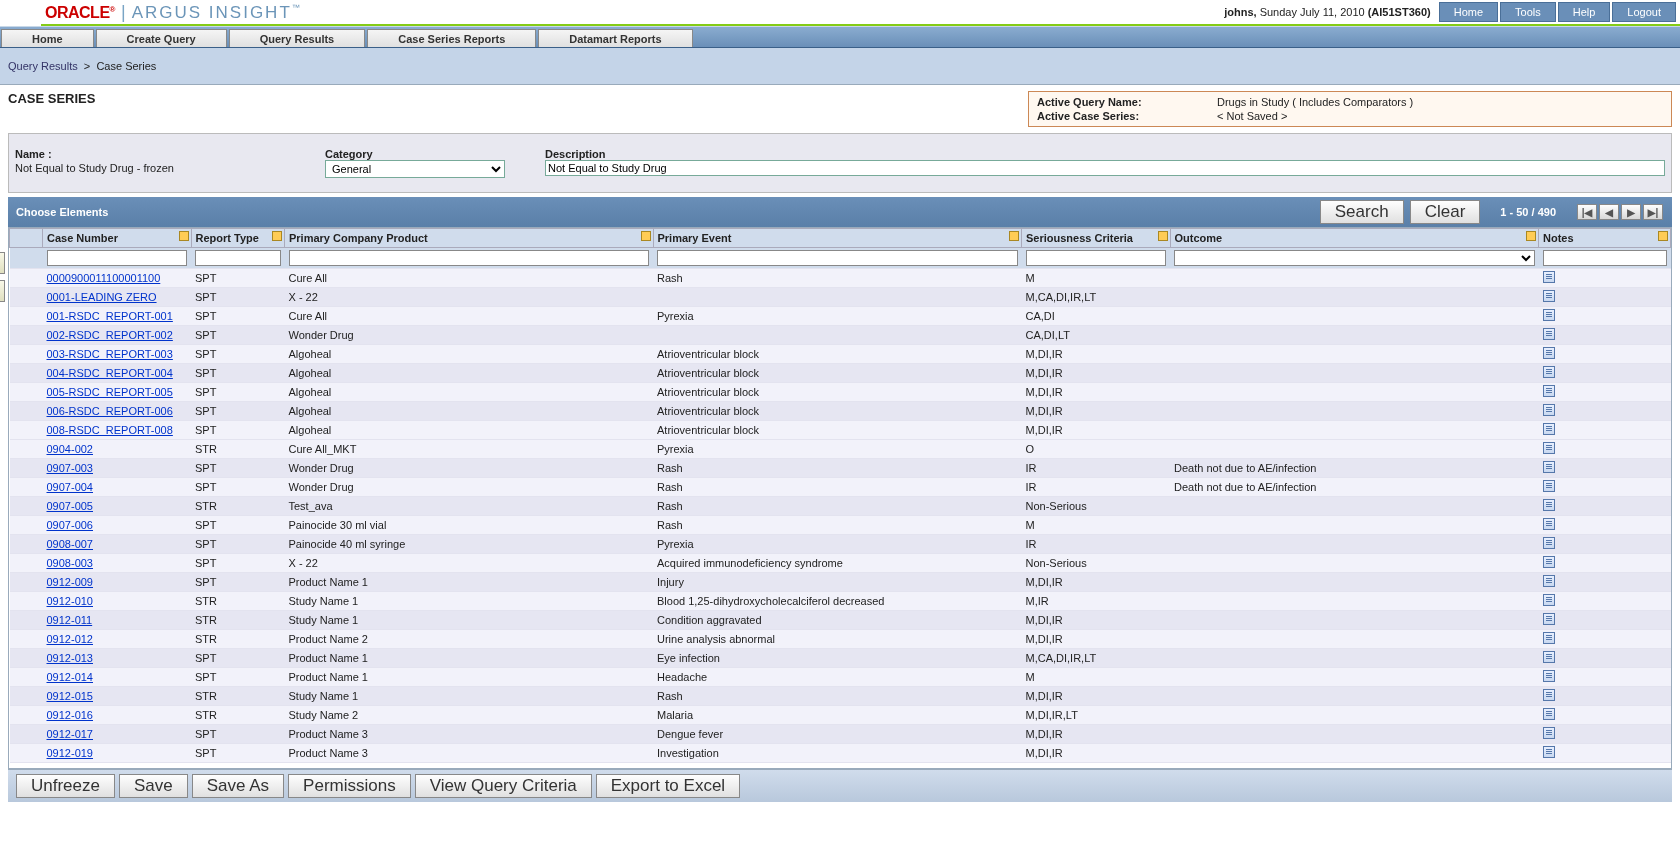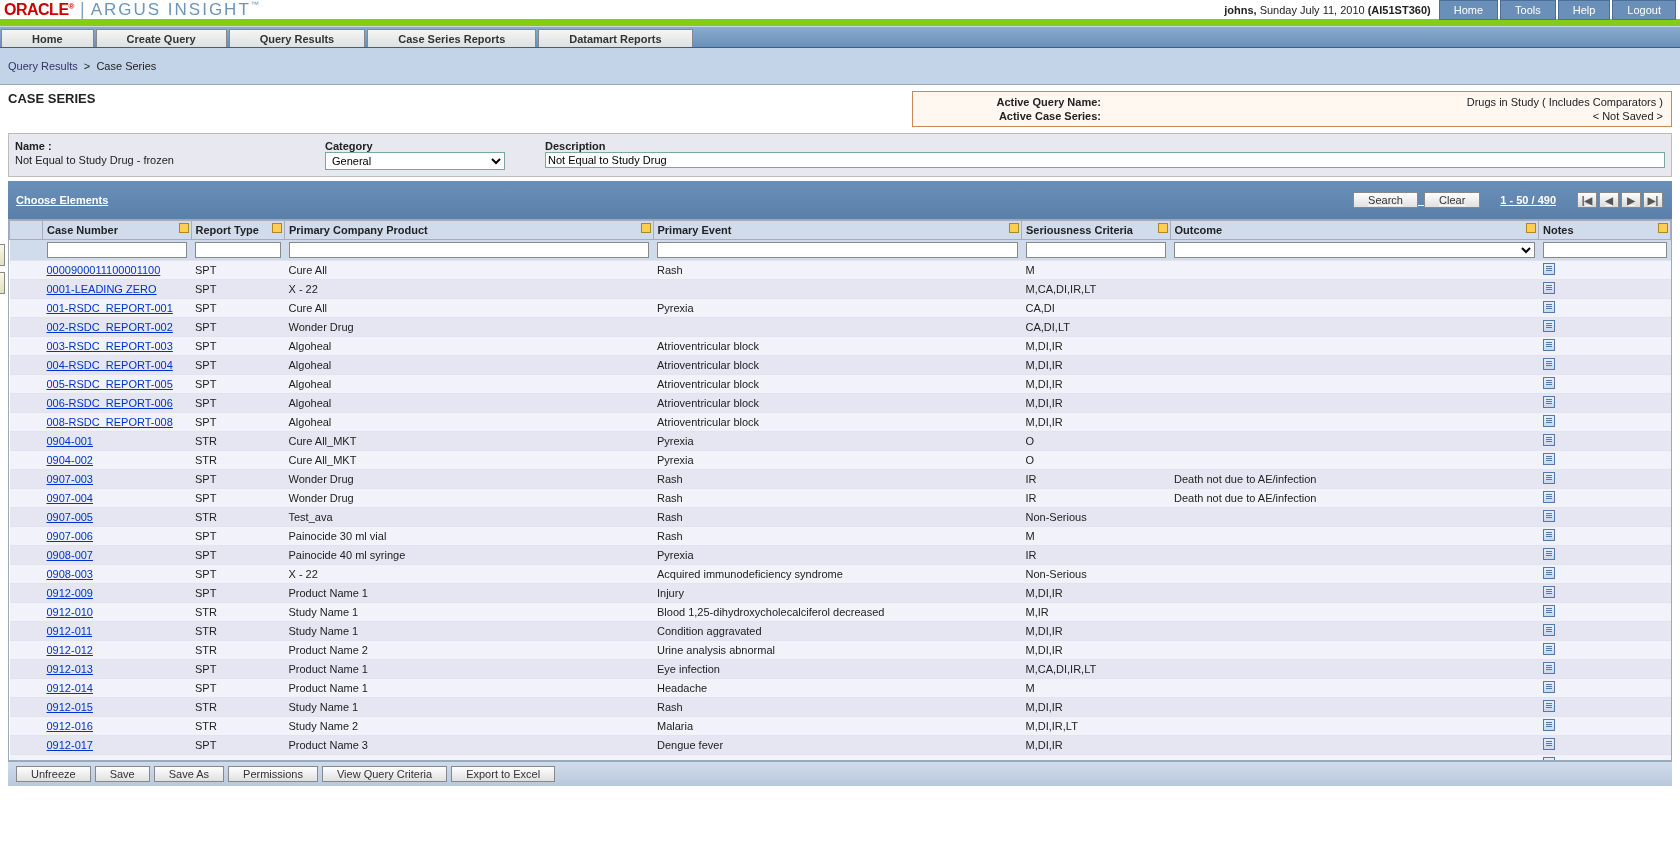--- a/index.html
+++ b/index.html
@@ -1,43 +1,43 @@
 <!DOCTYPE html>
 <html><head>
 <meta charset="utf-8">
 <style>
 * { box-sizing: border-box; margin: 0; padding: 0; }
 body { font-family: Arial, Helvetica, sans-serif; font-size: 11px; background: #fff; color: #222; width: 1680px; }
-.topbar { display: flex; align-items: center; height: 26px; border-bottom: 7px solid #84cc16; padding: 0 4px; }
+.topbar { display: flex; align-items: center; height: 26px; border-bottom: 2px solid #84cc16; padding: 0 4px; margin-left: 41px; }
 .logo { display: flex; align-items: baseline; gap: 4px; }
 .oracle { color: #c00; font-weight: bold; font-size: 16px; letter-spacing: -0.5px; }
 .oracle sup { font-size: 8px; }
 .divider { color: #7aa5c5; font-size: 18px; margin: 0 2px; }
 .argus { color: #6b95b8; font-size: 17px; letter-spacing: 2px; font-weight: normal; }
 .tm { font-size: 8px; color: #6b95b8; vertical-align: top; }
 .top-right { margin-left: auto; display: flex; align-items: center; gap: 8px; font-size: 11px; }
 .toplinks { display: flex; gap: 2px; }
 .toplink { background: #6a8fb8; color: #fff; padding: 3px 14px; border: 1px solid #4a6f98; cursor: pointer; font-size: 11px; }
 .menubar { background: linear-gradient(#8aacd0, #6a8fb8); height: 22px; display: flex; align-items: stretch; border-top:1px solid #c8d8e8; border-bottom:1px solid #3a5f88; }
 .menutab { background: linear-gradient(#f5f5f5,#e0e0e0); border: 1px solid #888; border-bottom:none; padding: 3px 30px; margin: 2px 1px 0 1px; cursor: pointer; font-weight: bold; color: #333; font-size:11px; display:flex; align-items:center;}
 .breadcrumb { background: #c4d4e8; padding: 12px 8px; font-size: 11px; border-bottom: 1px solid #9ab; }
 .breadcrumb a { color: #336; text-decoration: none; }
 .titlebar { display: flex; padding: 6px 8px; align-items: flex-start; }
 .titlebar h2 { font-size: 13px; font-weight: bold; color: #222; flex: 1; }
-.activebox { border: 1px solid #cc8855; background: #fff8f0; padding: 4px 8px; width: 760px; display: grid; grid-template-columns: 180px 1fr; row-gap: 2px; font-size: 11px; text-align: right; }
+.activebox { border: 1px solid #cc8855; background: #fff8f0; padding: 4px 8px; width: 644px; display: grid; grid-template-columns: 180px 1fr; row-gap: 2px; font-size: 11px; }
 .activebox .lbl { font-weight: bold; }
-.metarow { background: #e8e8f0; border: 1px solid #bbb; margin: 0 8px; padding: 6px 6px; display: flex; gap: 40px; align-items:flex-start; }
+.metarow { background: #e8e8f0; border: 1px solid #bbb; margin: 0 8px; padding: 14px 6px; display: flex; gap: 40px; align-items:flex-start; }
 .metacol { display:flex; flex-direction:column; }
 .metacol label { font-weight: bold; font-size: 11px; }
 .metacol .val { font-size: 11px; padding:2px 0;}
 .metacol select, .metacol input[type=text] { font-size: 11px; border:1px solid #7a9; background:#fff; padding:1px 2px; }
-.choosebar { background: linear-gradient(#6a8fb8,#5a7fa8); color: #fff; font-weight: bold; padding: 11px 8px; margin: 4px 8px 0 8px; display: flex; align-items: center; font-size:11px;text-decoration:underline;}
+.choosebar { background: linear-gradient(#6a8fb8,#5a7fa8); color: #fff; font-weight: bold; padding: 3px 8px; margin: 4px 8px 0 8px; display: flex; align-items: center; font-size:11px;}
 .choosebar .cbtitle { flex: 0 0 auto; }
 .choosebar .spacer { flex: 1; }
-.btn { background: linear-gradient(#fefefe,#e0e0e0); border: 1px solid #888; padding: 1px 14px; font-size: 11px; cursor: pointer; color:#333; }
+.btn { background: linear-gradient(#fefefe,#e0e0e0); border: 1px solid #888; padding: 1px 14px; font-size: 17px; cursor: pointer; color:#333; }
 .paginfo { margin: 0 20px; font-size: 11px; color: #fff; font-weight:bold;}
 .pagerbtn { width: 20px; height: 16px; background: linear-gradient(#fefefe,#d8d8d8); border: 1px solid #888; display:inline-flex; align-items:center; justify-content:center; font-size:10px; color:#555; margin:0 1px; cursor:pointer;}
 .gridwrap { margin: 0 8px; border: 1px solid #9ab; position:relative; }
 .gridscroll { overflow-y: scroll; height: 540px; }
 table.grid { border-collapse: collapse; width: 100%; table-layout: fixed; }
 table.grid th { background: #d0dcec; border: 1px solid #aab; padding: 3px 4px; text-align: left; font-weight: bold; font-size: 11px; position:relative;}
 table.grid th .pin { position:absolute; right:2px; top:2px; width:10px; height:10px; background:#ffcc55; border:1px solid #aa8822;}
 table.grid td { border-bottom: 1px solid #e3e3ef; padding: 2px 4px; font-size: 11px; height:18px; white-space:nowrap; overflow:hidden; }
 table.grid tr.odd td { background: #f2f2fa; }
 table.grid tr.even td { background: #e6e6f2; }
@@ -247,30 +247,20 @@
           <tr class="odd">
             <td></td>
             <td><a class="caselink">008-RSDC_REPORT-008</a></td>
             <td>SPT</td>
             <td>Algoheal</td>
             <td>Atrioventricular block</td>
             <td>M,DI,IR</td>
             <td></td>
             <td><span class="noteicon"></span></td>
           </tr>
-          <tr class="even">
-            <td></td>
-            <td><a class="caselink">0904-001</a></td>
-            <td>STR</td>
-            <td>Cure All_MKT</td>
-            <td>Pyrexia</td>
-            <td>O</td>
-            <td></td>
-            <td><span class="noteicon"></span></td>
-          </tr>
           <tr class="odd">
             <td></td>
             <td><a class="caselink">0904-002</a></td>
             <td>STR</td>
             <td>Cure All_MKT</td>
             <td>Pyrexia</td>
             <td>O</td>
             <td></td>
             <td><span class="noteicon"></span></td>
           </tr>

